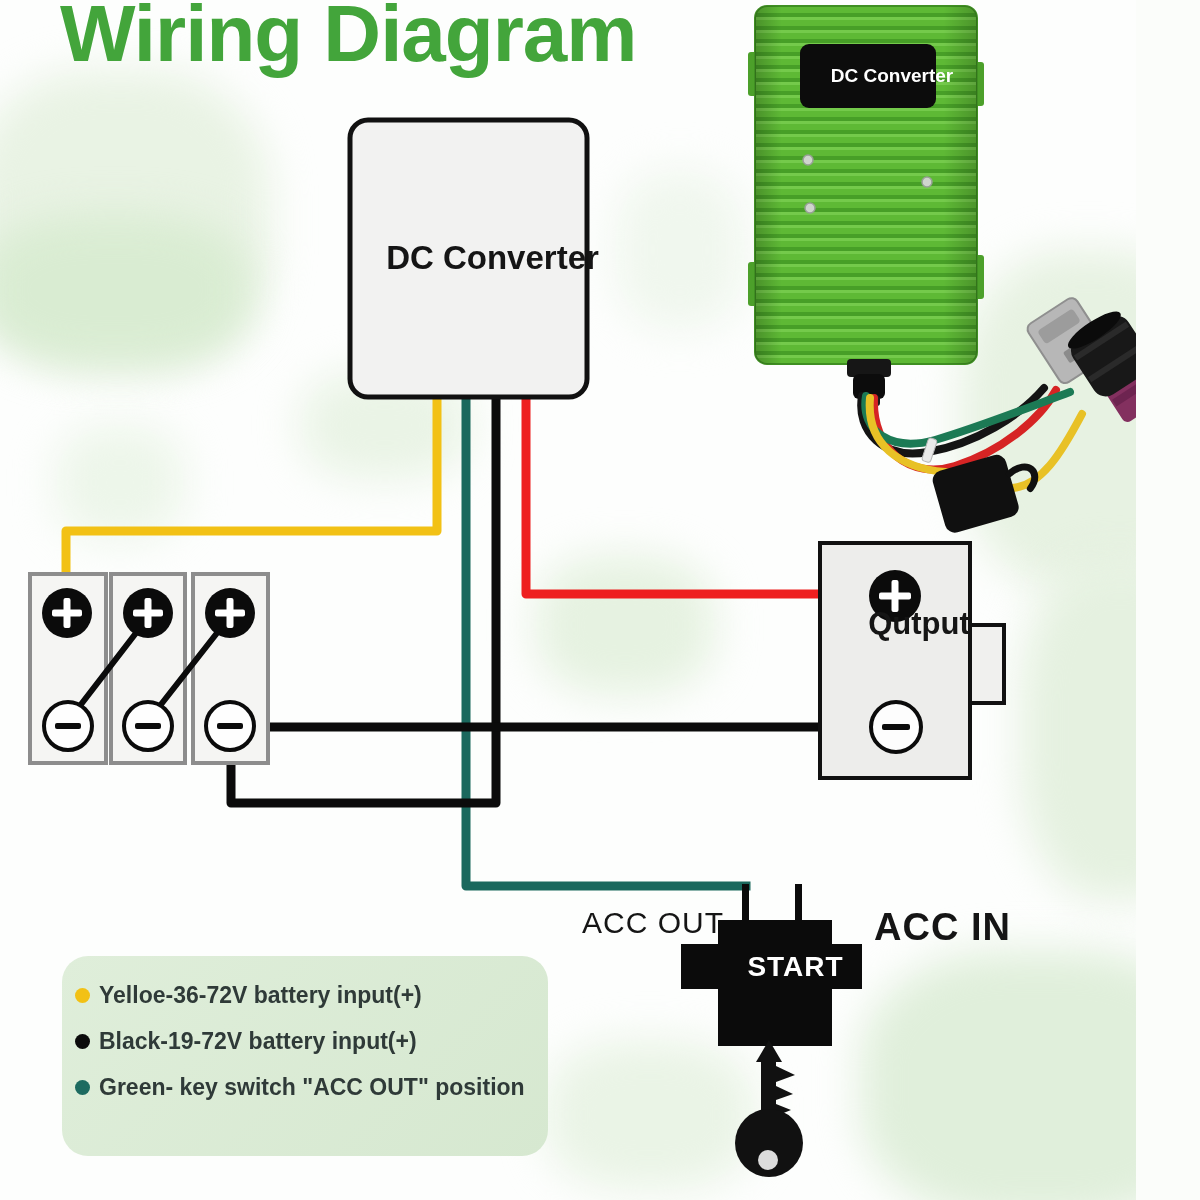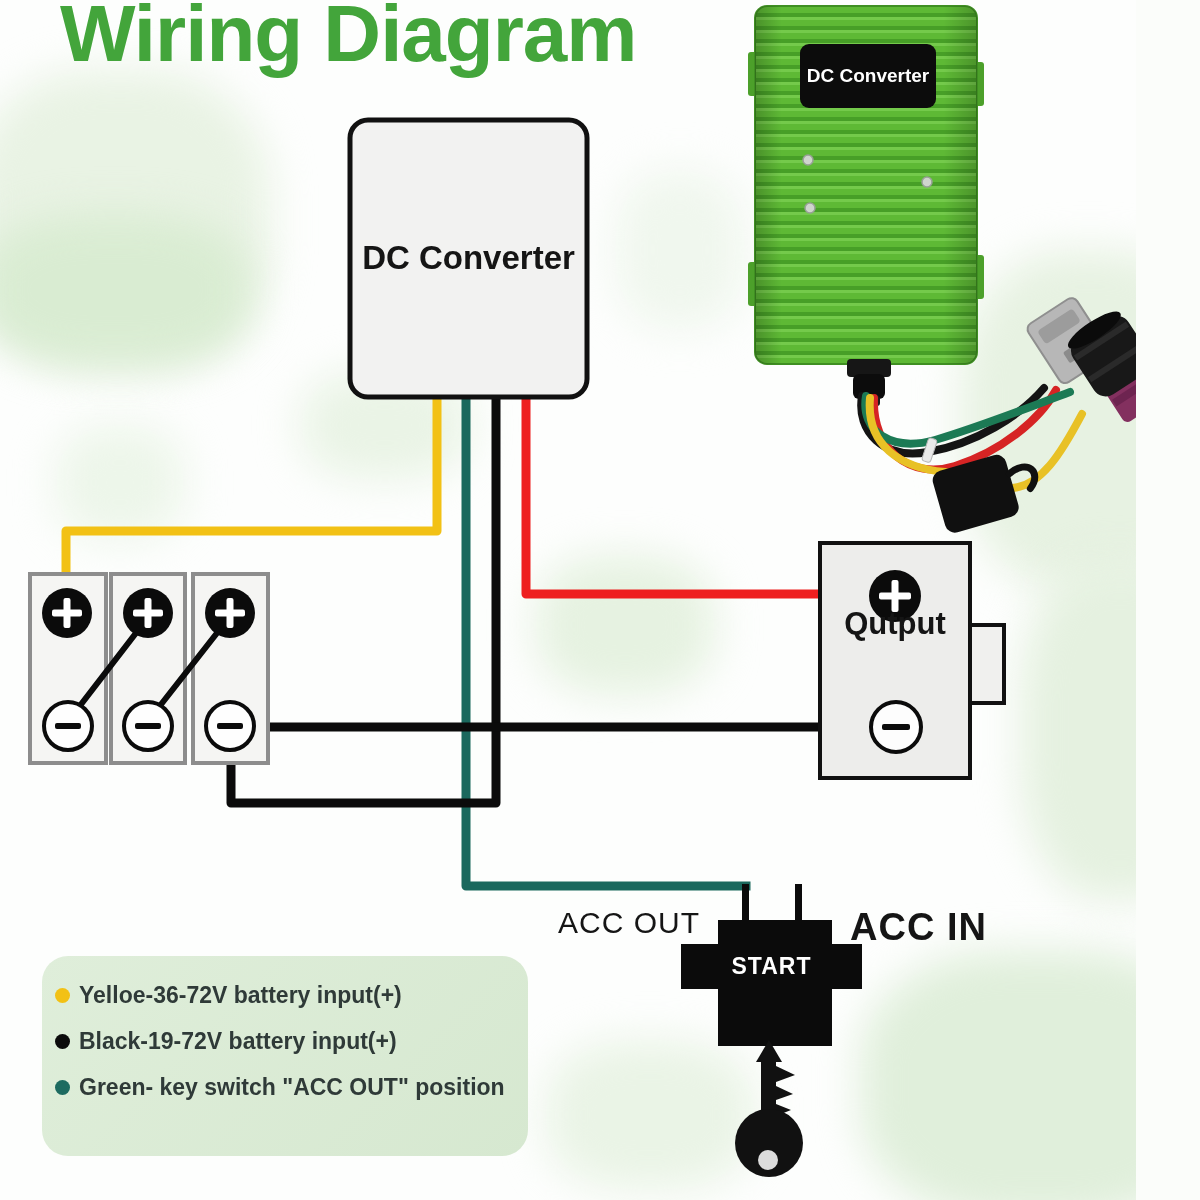--- a/index.html
+++ b/index.html
@@ -10,35 +10,35 @@
   .b2{left:-20px;top:215px;width:270px;height:150px;background:#d9ecd2;}
   .b3{left:300px;top:370px;width:170px;height:110px;background:#eaf4e6;}
   .b4{left:960px;top:250px;width:260px;height:340px;background:#e7f2e2;}
   .b5{left:1020px;top:560px;width:200px;height:340px;background:#e5f1e0;}
   .b6{left:860px;top:950px;width:360px;height:270px;background:#e0efdb;}
   .b7{left:535px;top:555px;width:180px;height:140px;background:#e6f2e1;}
   .b8{left:545px;top:1040px;width:210px;height:150px;background:#eaf4e6;}
   .b9{left:55px;top:425px;width:130px;height:115px;background:#edf6ea;}
   .b10{left:615px;top:170px;width:130px;height:160px;background:#f0f7ee;}
   svg.diagram{position:absolute;left:0;top:0;z-index:2;}
-  .lbl{position:absolute;z-index:3;color:#151515;}
+  .lbl{position:absolute;z-index:3;color:#151515;padding-left:24px;}
   .title{position:absolute;z-index:3;left:60px;top:-12px;margin:0;
          font-size:80px;font-weight:800;color:#43a53b;letter-spacing:-1px;}
   .product-label{left:800px;top:44px;width:136px;height:64px;line-height:64px;
          text-align:center;color:#ffffff;font-size:19px;font-weight:700;}
   .converter-label{left:353px;top:239px;width:231px;text-align:center;
          font-size:33px;font-weight:800;}
   .output-label{left:820px;top:606px;width:150px;text-align:center;
          font-size:31px;font-weight:800;}
   .start-label{left:681px;top:944px;width:181px;height:45px;line-height:45px;
-         text-align:center;color:#ffffff;font-size:23px;font-weight:800;letter-spacing:1px;}
+         text-align:center;color:#ffffff;font-size:28px;font-weight:800;letter-spacing:1px;}
   .accout-label{left:450px;top:906px;width:250px;text-align:right;
          font-size:30px;font-weight:400;letter-spacing:1px;}
   .accin-label{left:850px;top:906px;font-size:38px;font-weight:700;letter-spacing:1px;}
-  .legend{position:absolute;z-index:3;left:42px;top:956px;width:486px;height:200px;
+  .legend{position:absolute;z-index:3;left:62px;top:956px;width:486px;height:200px;
          border-radius:26px;background:linear-gradient(135deg,#dfeeda,#d6e8d0);
          padding:16px 0 0 13px;box-sizing:border-box;}
   .legend-row{display:flex;align-items:center;height:46px;}
   .dot{width:15px;height:15px;border-radius:50%;margin-right:9px;flex:0 0 auto;}
   .dot0{background:#f2c115;}
   .dot1{background:#0b0b0b;}
   .dot2{background:#1d6b60;}
   .dot3{background:#ee1f1f;}
   .legend-text{font-size:23px;font-weight:700;color:#2f3a38;white-space:nowrap;}
 </style>

